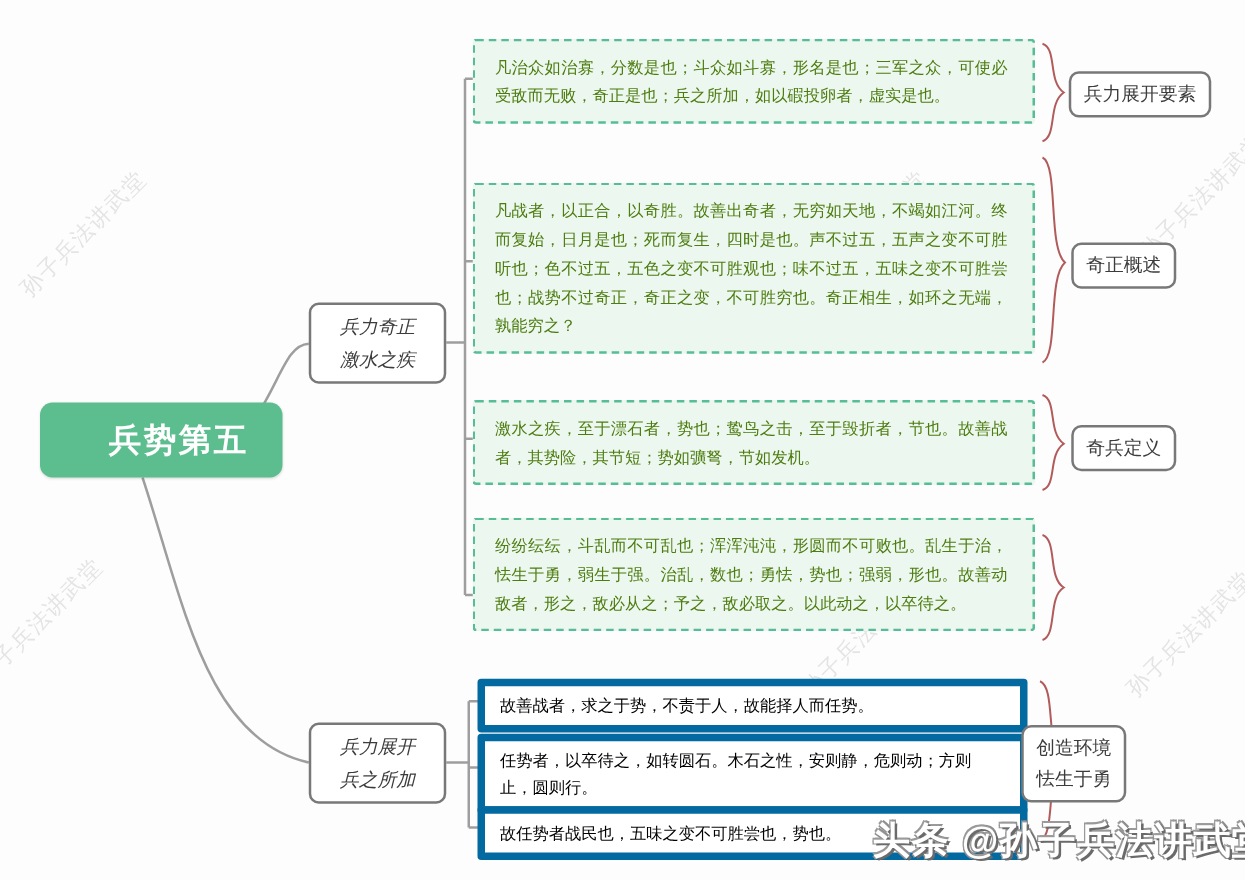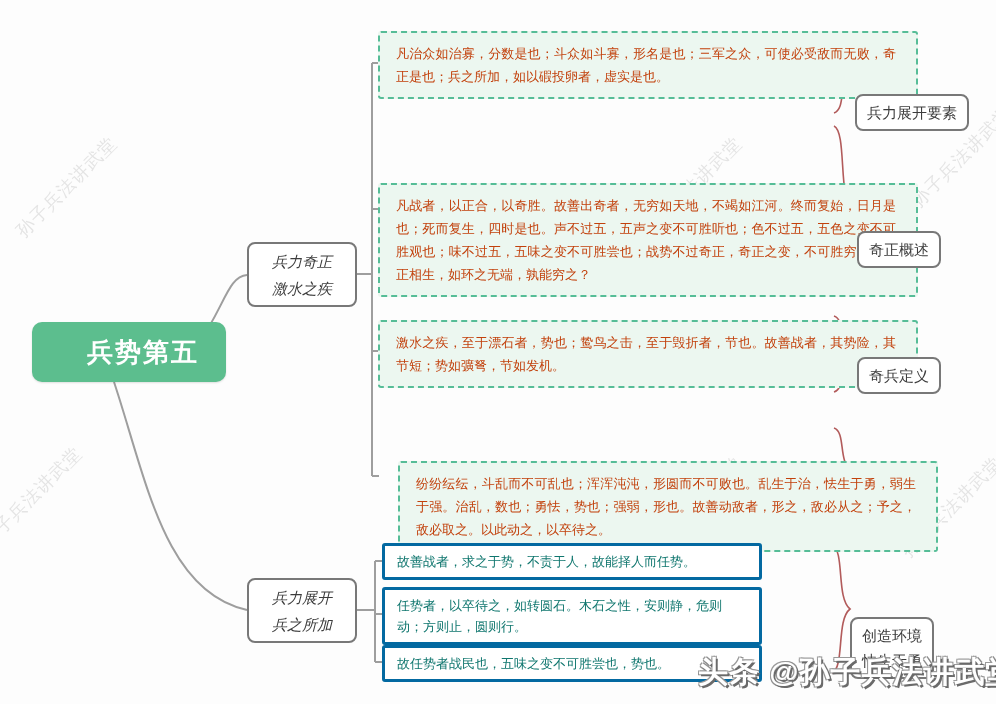--- a/index.html
+++ b/index.html
@@ -48,52 +48,52 @@
     border:2px solid #787878;
     border-radius:8px;
     display:flex;flex-direction:column;align-items:center;justify-content:center;
     font-size:15px;color:#3c3c3c;
     box-sizing:border-box;
     text-align:center;
   }
   .branch{width:110px;height:65px;line-height:27px;font-style:italic;}
   #branch1{left:247px;top:242px;}
   #branch2{left:247px;top:578px;}
-  .sumlabel{padding:4px 10px;min-height:34px;line-height:25px;margin-top:37px;}
+  .sumlabel{padding:4px 10px;min-height:34px;line-height:25px;}
   #label1{left:855px;top:57px;}
   #label2{left:857px;top:194px;justify-content:flex-end;}
-  #label3{left:857px;top:320px;justify-content:center;}
+  #label3{left:857px;top:340px;justify-content:center;}
   #label4{left:853px;top:450px;}
-  #label5{left:850px;top:580px;align-items:flex-end;}
+  #label5{left:817px;top:580px;align-items:flex-end;}
   
   .note{
     position:absolute;z-index:2;
-    left:378px;width:540px;
+    left:378px;width:450px;
     background:#ecf7f0;
     border:2px dashed #56bd97;
     border-radius:3px;
     padding:9px 20px 9px 16px;
     box-sizing:border-box;
-    font-size:13px;line-height:23px;color:#c2410c;
+    font-size:13px;line-height:23px;color:#4d7c0f;
     text-align:justify;
   }
   #note1{top:31px;}
-  #note2{top:146px;margin-top:37px;}
+  #note2{top:146px;}
   #note3{top:320px;}
-  #note4{top:461px;margin-left:20px;}
+  #note4{top:414px;}
   
   .plain{
     position:absolute;z-index:2;
-    left:382px;width:380px;
+    left:382px;width:440px;
     background:#ffffff;
-    border:3px solid #0369a1;
+    border:6px solid #0369a1;
     border-radius:3px;
     padding:5px 14px 5px 12px;
     box-sizing:border-box;
-    font-size:13px;line-height:21px;color:#0f766e;
+    font-size:13px;line-height:21px;color:#000000;
   }
   #plain1{top:543px;}
   #plain2{top:587px;}
   #plain3{top:645px;}
   
   .footer-wm{
     position:absolute;z-index:3;
     left:698px;top:652px;
     font-size:30px;font-weight:bold;letter-spacing:1px;
     color:#ffffff;

